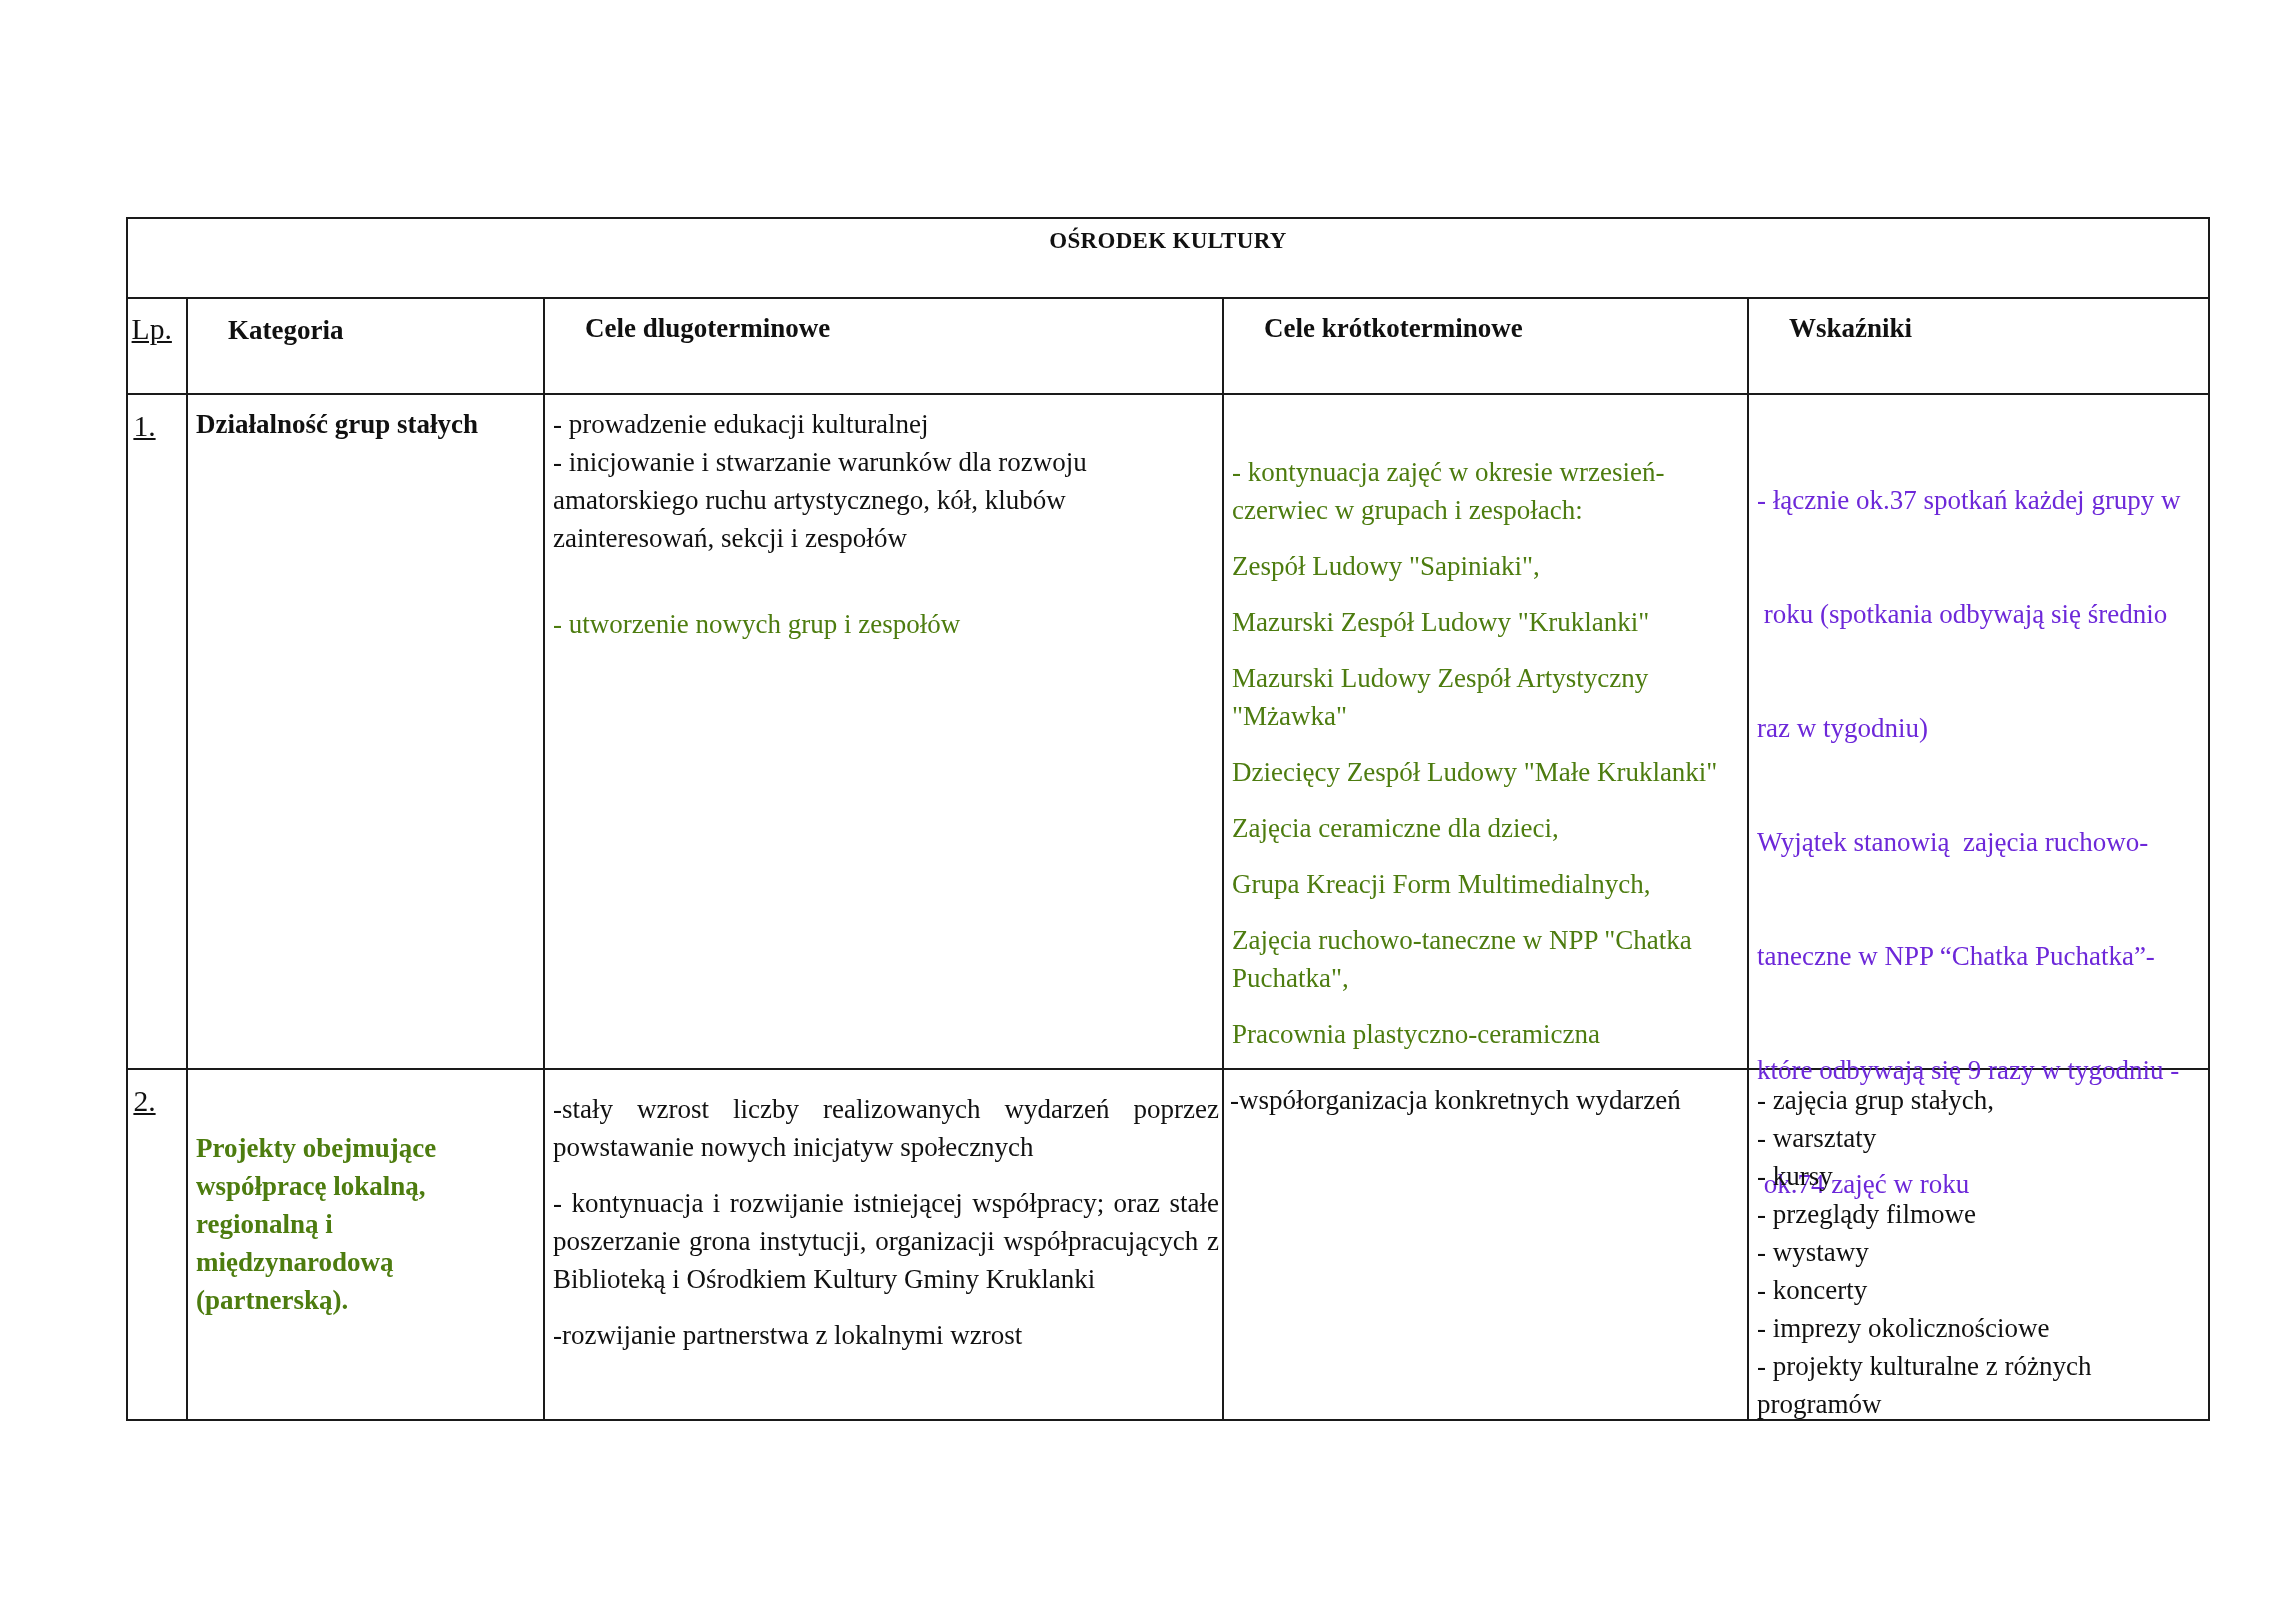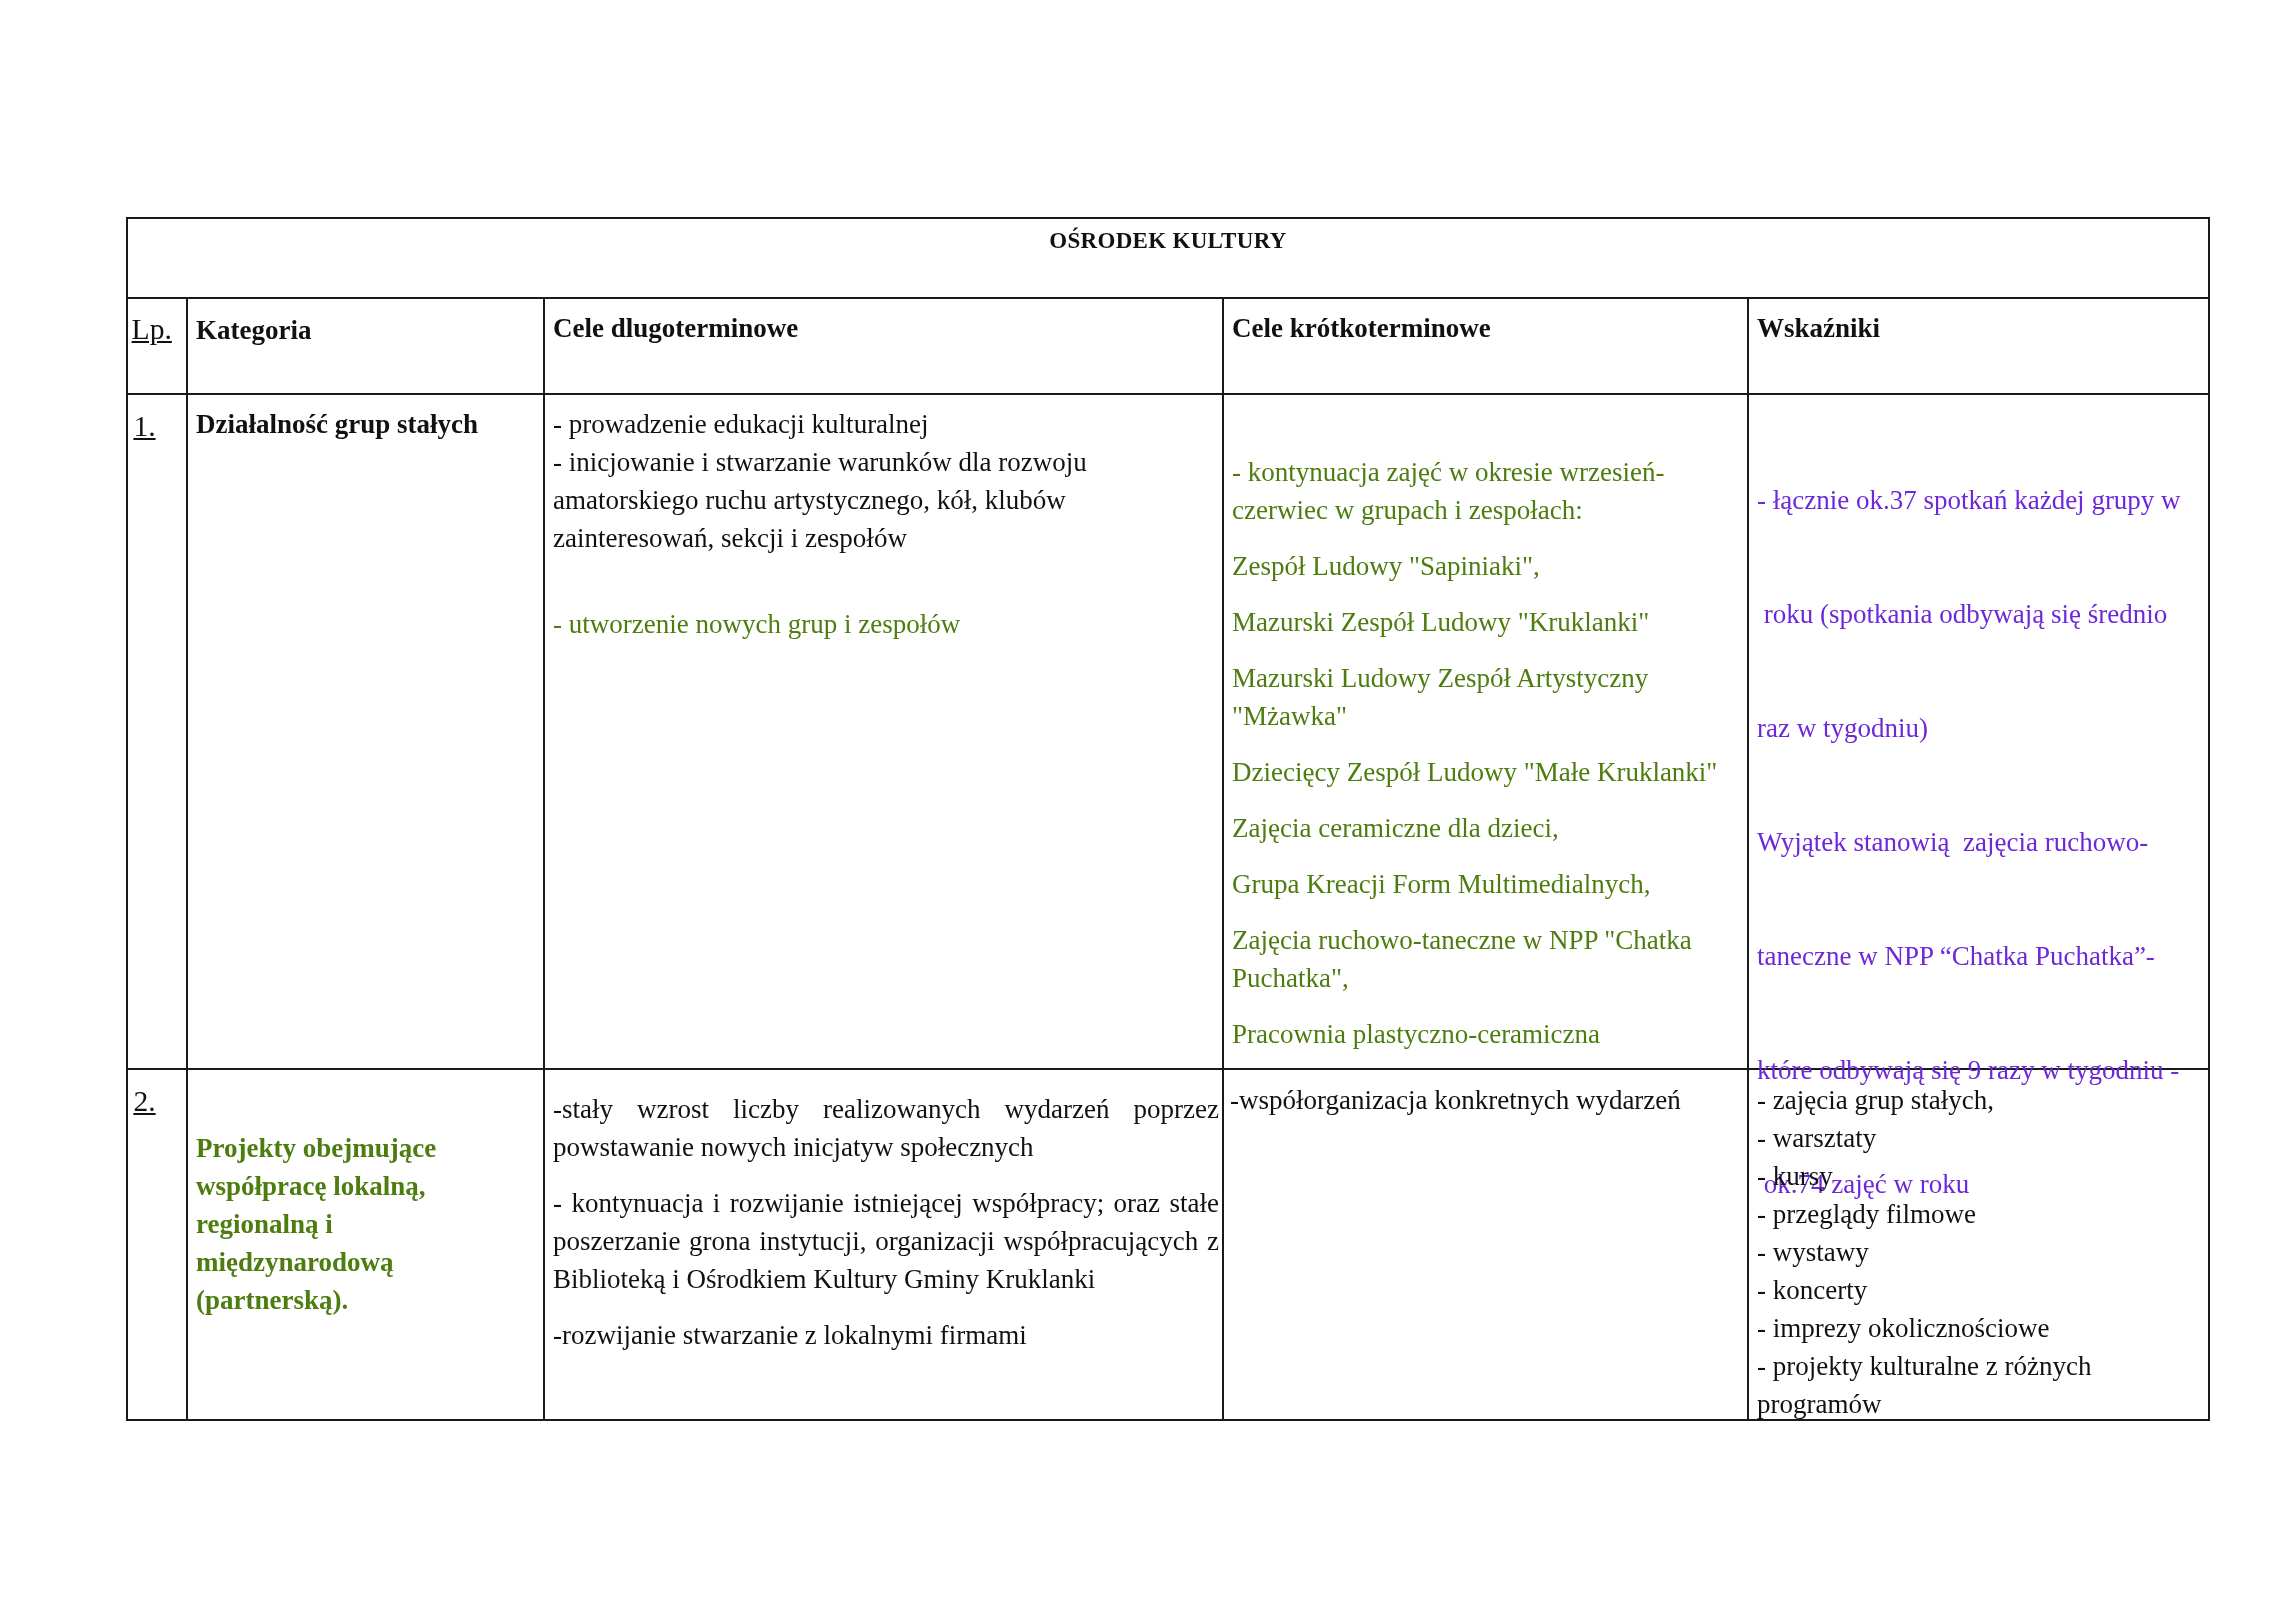--- a/index.html
+++ b/index.html
@@ -5,21 +5,21 @@
   html, body { margin: 0; padding: 0; background: #ffffff; }
   body { width: 2293px; height: 1620px; position: relative; overflow: hidden;
          font-family: "Liberation Serif", "DejaVu Serif", serif; color: #111; }
   .tbl { position: absolute; left: 126px; top: 217px; width: 2084px; height: 1204px;
          border: 2.7px solid #1a1a1a; box-sizing: border-box; }
   .hline { position: absolute; left: 0; right: 0; height: 0; border-top: 2.7px solid #1a1a1a; }
   .vline { position: absolute; width: 0; border-left: 2.7px solid #1a1a1a; }
   .title { position: absolute; left: 0; right: 0; top: 9px; text-align: center;
            font-weight: bold; font-size: 23px; color: #111; letter-spacing: 0.3px; }
   .cell { position: absolute; font-size: 27px; line-height: 38px; box-sizing: border-box; }
-  .hdr { font-weight: bold; font-size: 27px; line-height: 36px; color: #111; }
+  .hdr { font-weight: bold; font-size: 27px; line-height: 36px; color: #111; margin-left: 32px; }
   .lp { font-size: 29.6px; text-decoration: underline; }
   .bold { font-weight: bold; }
   .grey { color: #4d7c0f; margin-top: 48px; }
   .mid { color: #6d28d9; }
   .para { display: block; }
   .gap { margin-top: 18px; }
   .just { text-align: justify; text-align-last: left; }
 </style>
 </head>
 <body>
@@ -71,21 +71,21 @@
       <span class="para"> ok.74 zajęć w roku</span>
     </div>
   </div>
 
   <div>
     <div class="cell lp" style="left:5.4px; top:863px; width:49px;">2.</div>
     <div class="cell bold grey" style="left:68px; top:862px; width:269px;">Projekty obejmujące współpracę lokalną, regionalną i międzynarodową (partnerską).</div>
     <div class="cell just" style="left:425px; top:871px; width:666px;">
       <span class="para">-stały wzrost liczby realizowanych wydarzeń poprzez powstawanie nowych inicjatyw społecznych</span>
       <span class="para gap">- kontynuacja i rozwijanie istniejącej współpracy; oraz stałe poszerzanie grona instytucji, organizacji współpracujących z Biblioteką i Ośrodkiem Kultury Gminy Kruklanki</span>
-      <span class="para gap">-rozwijanie stwarzanie z lokalnymi firmami</span>
+      <span class="para gap">-rozwijanie partnerstwa z lokalnymi wzrost</span>
     </div>
     <div class="cell" style="left:1102px; top:862px; width:510px;">
       <span class="para">-współorganizacja konkretnych wydarzeń</span>
     </div>
     <div class="cell" style="left:1629px; top:862px; width:448px;">
       <span class="para">- zajęcia grup stałych,</span>
       <span class="para">- warsztaty</span>
       <span class="para">- kursy</span>
       <span class="para">- przeglądy filmowe</span>
       <span class="para">- wystawy</span>

